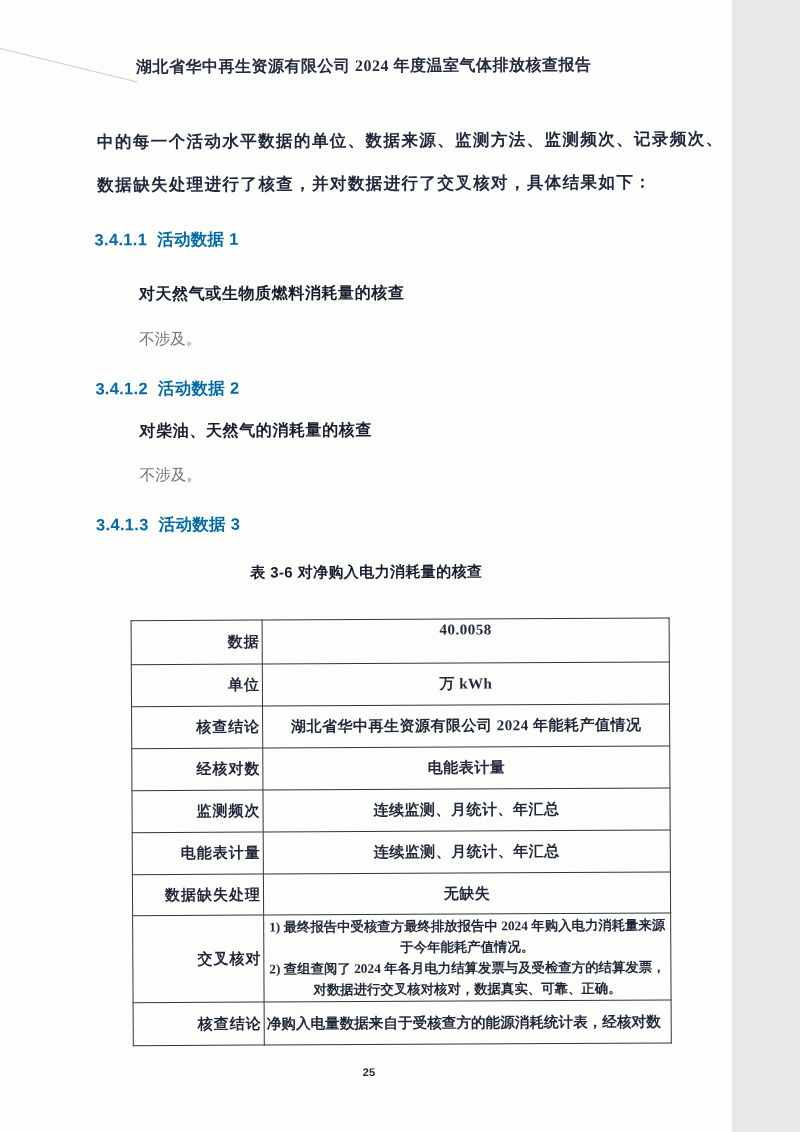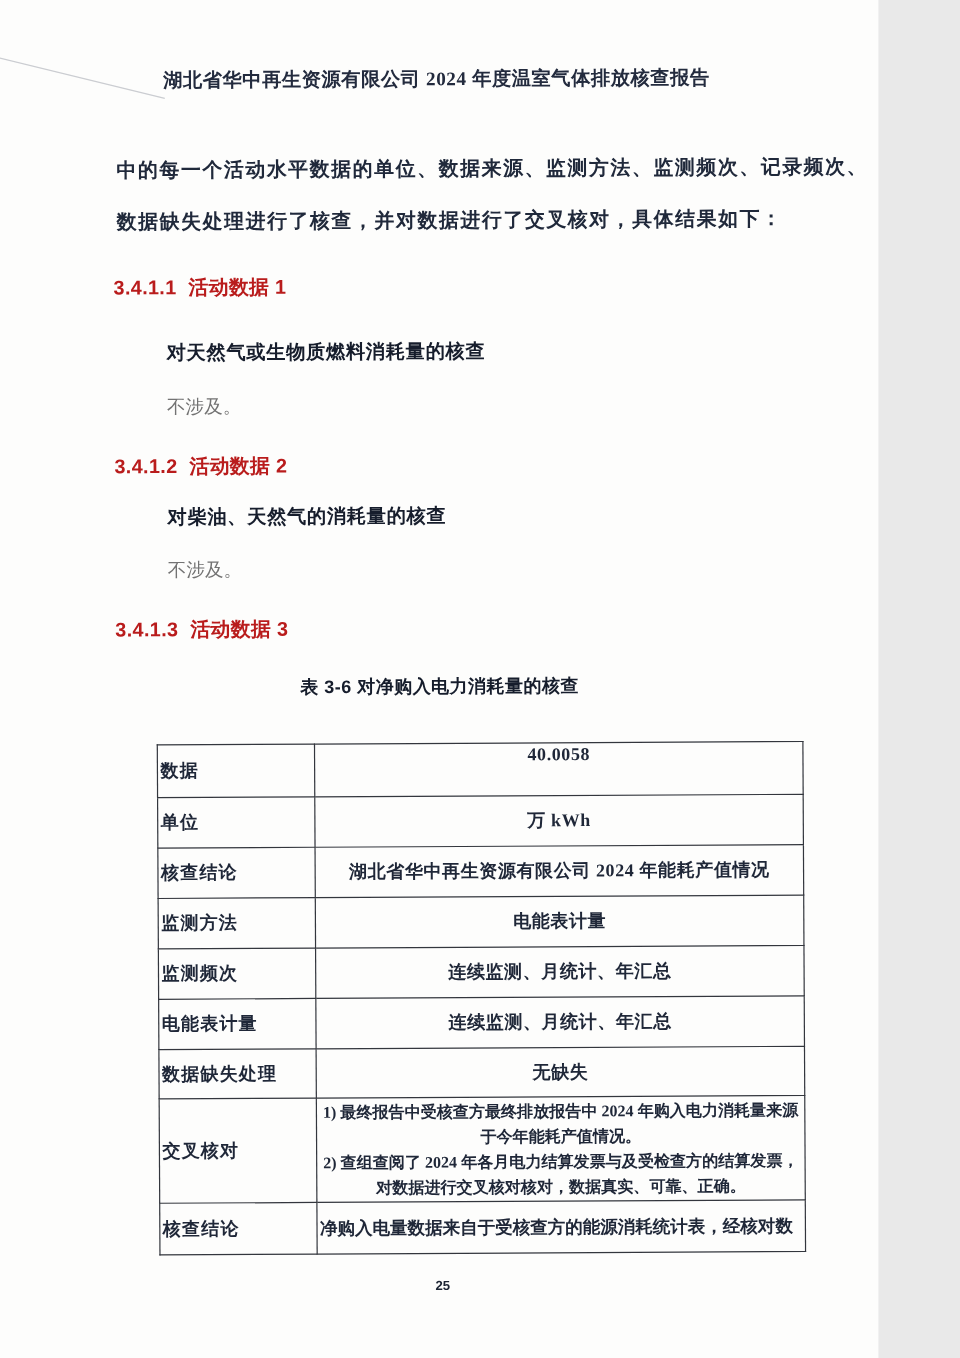--- a/index.html
+++ b/index.html
@@ -45,21 +45,21 @@
     white-space: nowrap;
     letter-spacing: 1.4px;
     line-height: 22px;
     margin-bottom: 21px;
   }
   .sec-heading {
     position: absolute; left: 96px;
     font-family: "Liberation Sans", "DejaVu Sans", sans-serif;
     font-weight: bold;
     font-size: 16.5px;
-    color: #b91c1c;
+    color: #0369a1;
     white-space: nowrap;
     letter-spacing: 0.3px;
   }
   .sec-heading .num { margin-right: 10px; }
   .sub-heading {
     position: absolute; left: 140px;
     font-family: "Liberation Sans", "DejaVu Sans", sans-serif;
     font-weight: bold;
     font-size: 16px;
     color: #161d2c;
@@ -87,21 +87,21 @@
     border-collapse: collapse;
     table-layout: fixed;
     font-size: 15px; font-weight: 600;
     color: #1f2738;
   }
   table.vtable td {
     border: 1.2px solid #33363d;
     padding: 0 2px;
     vertical-align: middle;
   }
-  td.lbl { width: 126px; text-align: left; letter-spacing: 1px; }
+  td.lbl { width: 126px; text-align: right; letter-spacing: 1px; }
   td.val { text-align: center; letter-spacing: 0.5px; }
   tr.r0 { height: 44px; }
   tr.r1, tr.r2, tr.r3, tr.r4, tr.r5 { height: 42px; }
   tr.r6 { height: 41px; }
   tr.r7 { height: 86px; }
   tr.r8 { height: 43px; }
   tr.r0 td.val { vertical-align: top; padding-top: 2px; }
   tr.r7 td.val {
     font-size: 13.4px;
     line-height: 21px;
@@ -167,21 +167,21 @@
         </tr>
         <tr class="r1">
           <td class="lbl">单位</td>
           <td class="val">万 kWh</td>
         </tr>
         <tr class="r2">
           <td class="lbl">核查结论</td>
           <td class="val">湖北省华中再生资源有限公司 2024 年能耗产值情况</td>
         </tr>
         <tr class="r3">
-          <td class="lbl">监测方法</td>
+          <td class="lbl">经核对数</td>
           <td class="val">电能表计量</td>
         </tr>
         <tr class="r4">
           <td class="lbl">监测频次</td>
           <td class="val">连续监测、月统计、年汇总</td>
         </tr>
         <tr class="r5">
           <td class="lbl">电能表计量</td>
           <td class="val">连续监测、月统计、年汇总</td>
         </tr>

